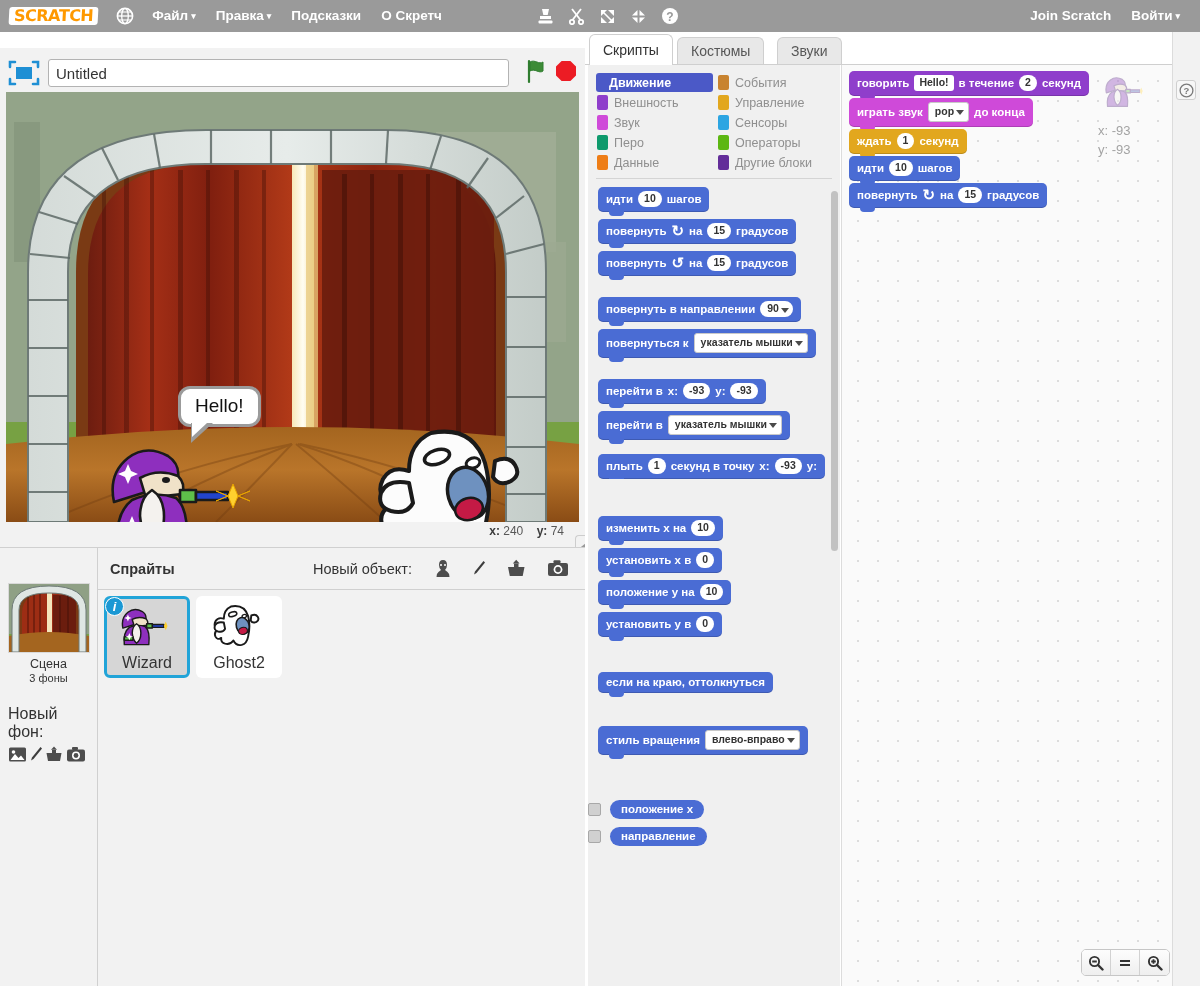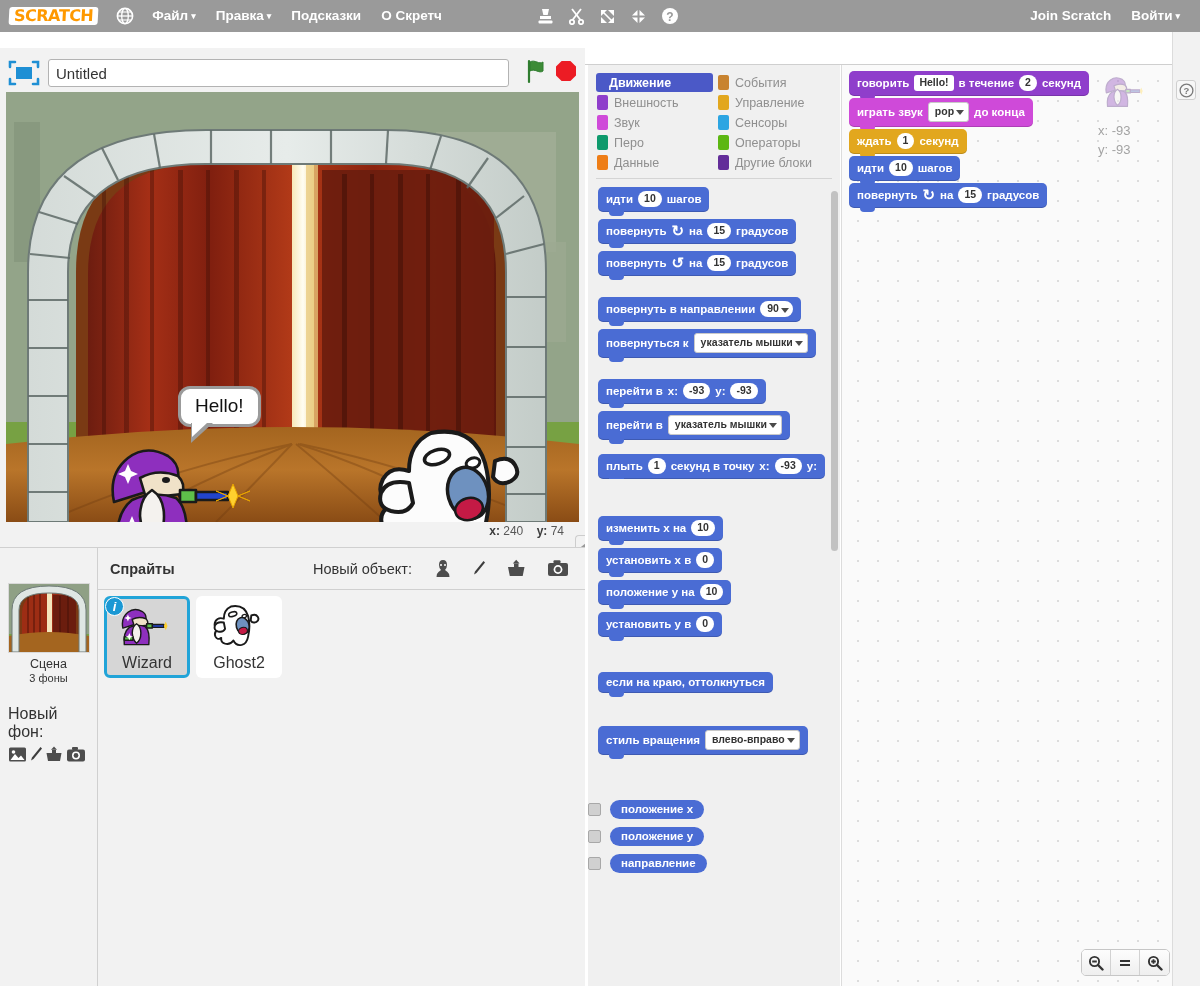--- a/index.html
+++ b/index.html
@@ -657,20 +657,25 @@
           </div>
           <div class="sprite-name">Ghost2</div>
         </div>
       </div>
     </div>
   </div>
 </div>
 
 <div id="right-col">
 
+  <div id="tabbar">
+    <div class="tab active" style="left:4px">Скрипты</div>
+    <div class="tab" style="left:92px">Костюмы</div>
+    <div class="tab" style="left:192px">Звуки</div>
+  </div>
 
   <div id="editor-body">
 
     <div id="palette">
       <div id="cat-grid">
         <div class="cat active">
             <span class="swatch" style="background:#4a6cd4"></span>
             <span class="cname">Движение</span>
           </div>
         <div class="cat">
@@ -830,24 +835,20 @@
             <span>стиль вращения</span>
             <span class="ddown white">влево-вправо</span>
           </div>
         </div>
 
         <div class="pal-gap" style="height:38px"></div>
 
         <div class="chk-row">
           <div class="chkbox"></div>
           <div class="blk reporter">положение x</div>
-        </div>
-        <div class="chk-row">
-          <div class="chkbox"></div>
-          <div class="blk reporter">положение y</div>
         </div>
         <div class="chk-row">
           <div class="chkbox"></div>
           <div class="blk reporter">направление</div>
         </div>
 
       </div>
       <div id="pal-scrollbar"></div>
     </div>
 

